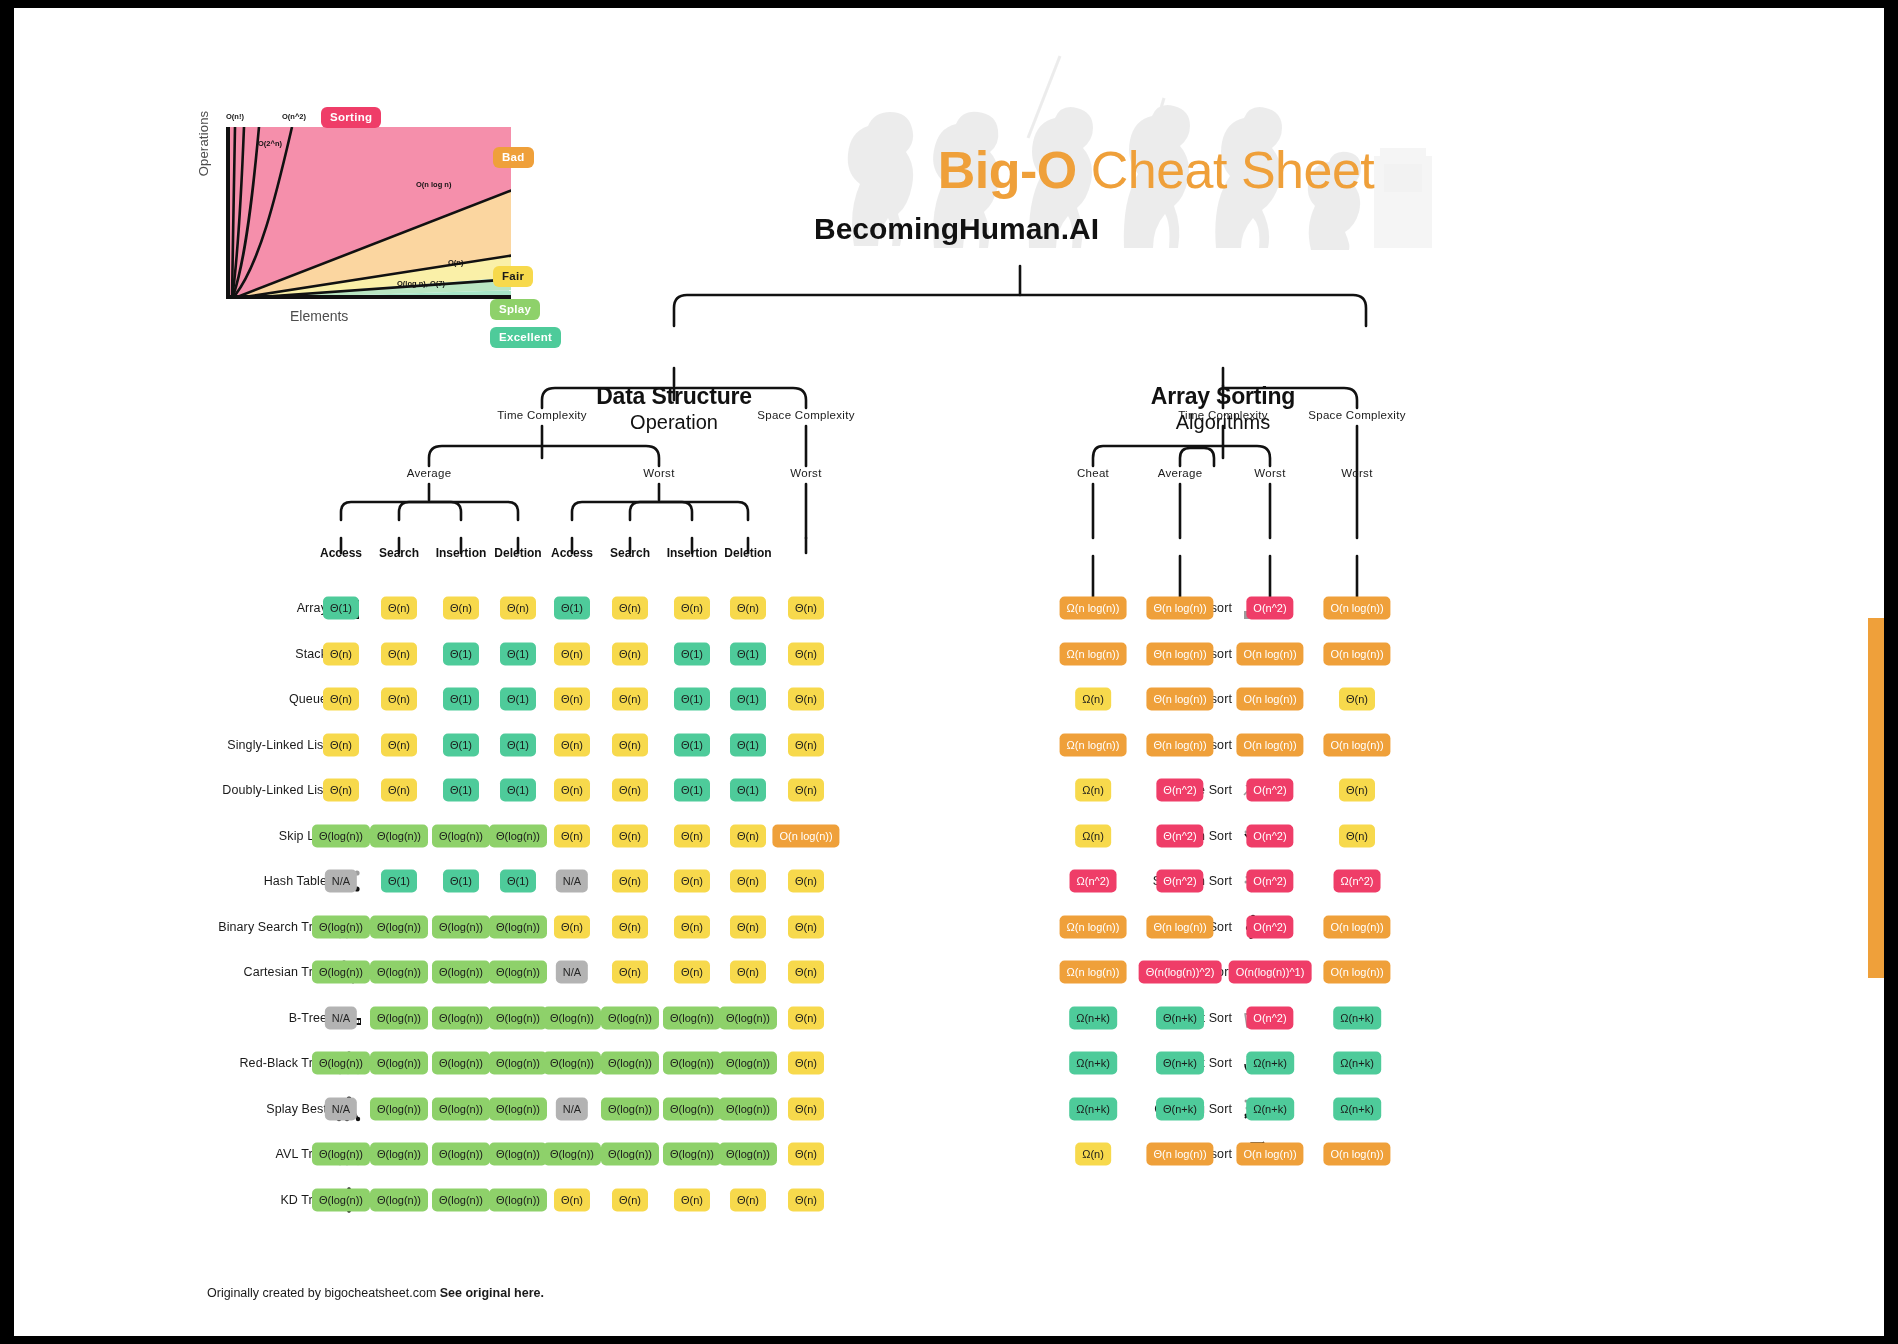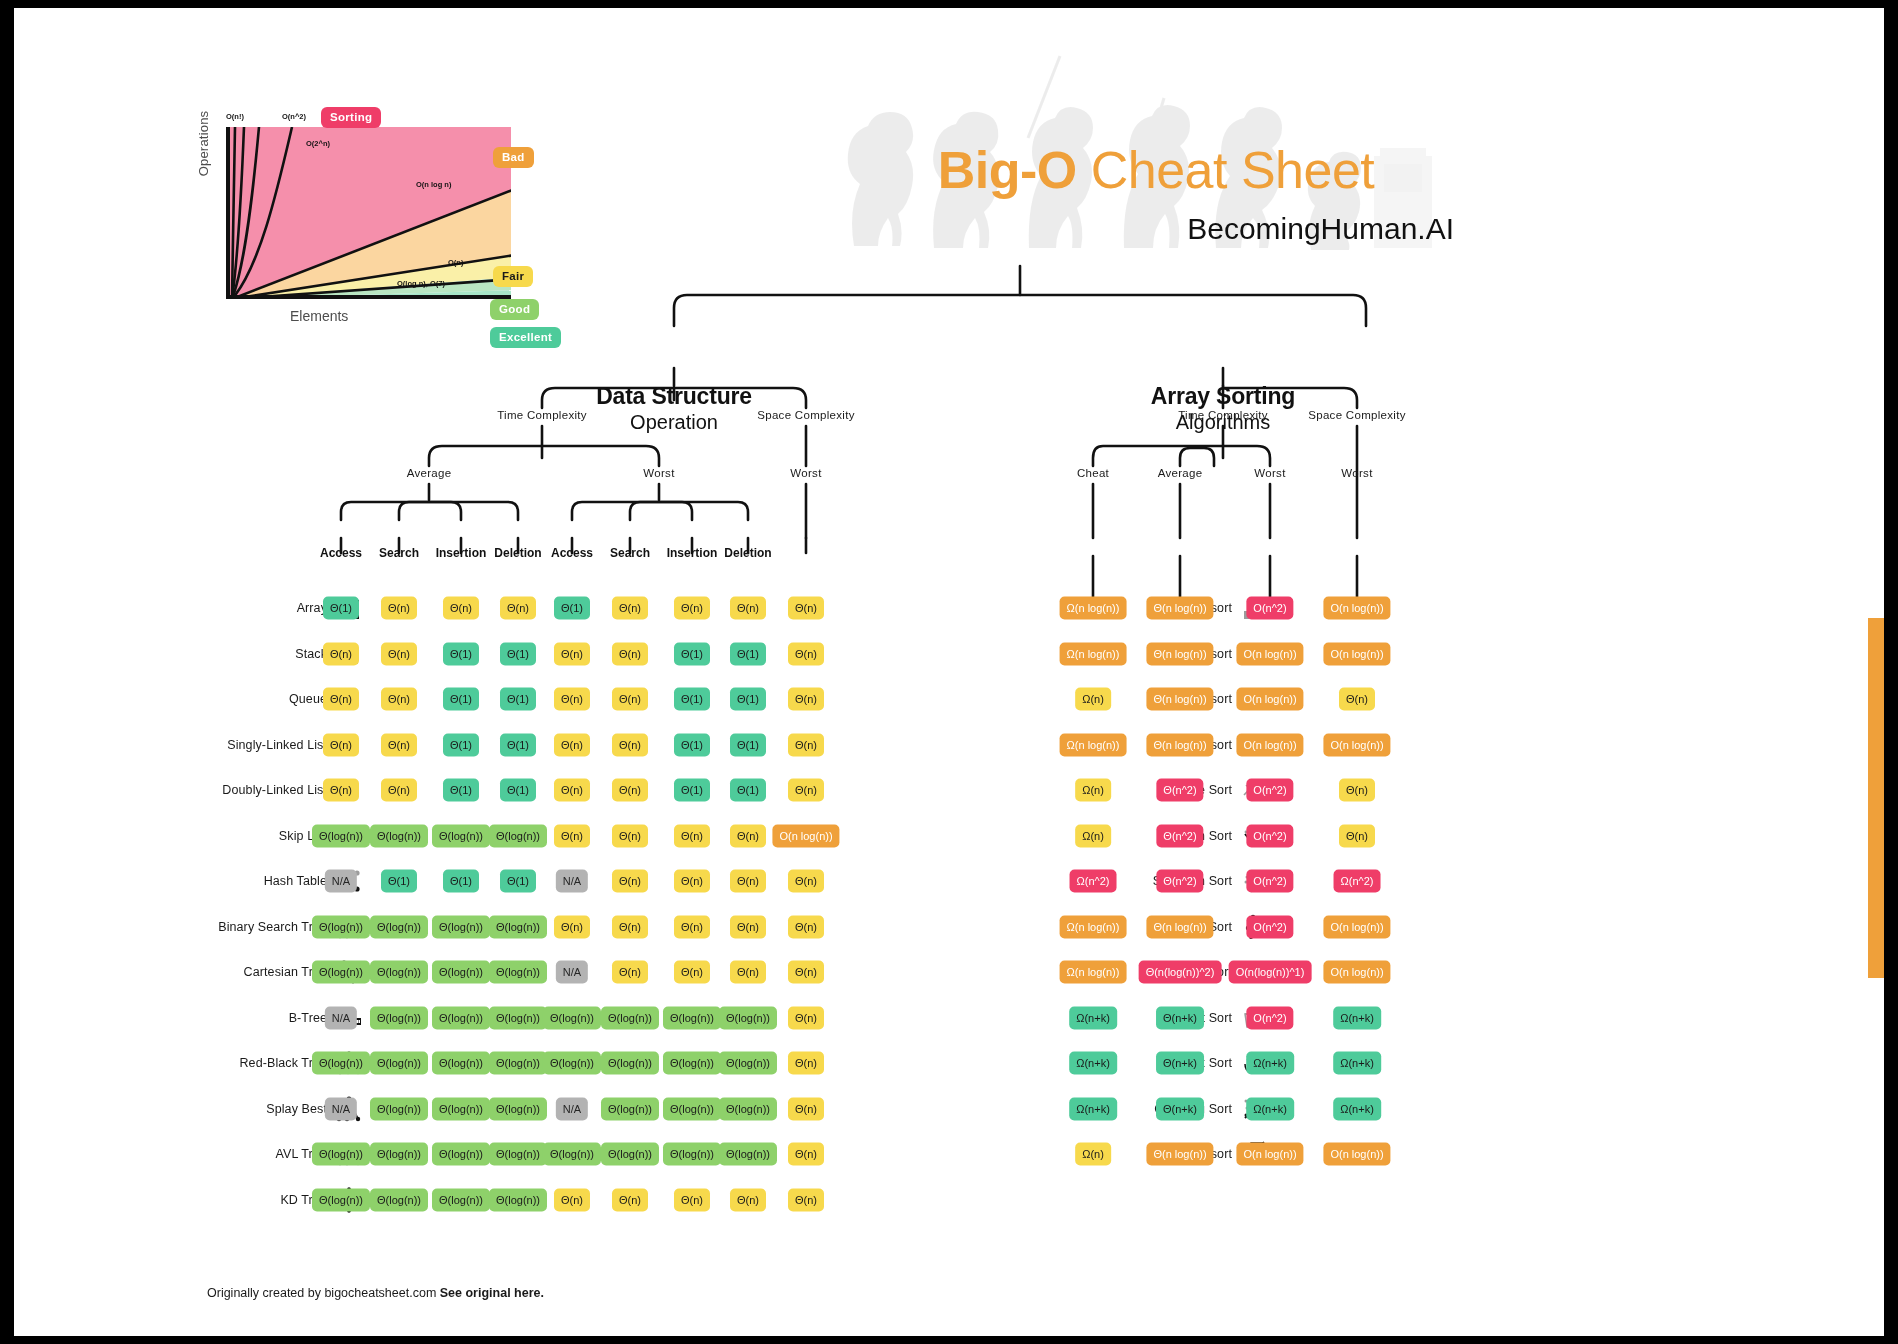--- a/index.html
+++ b/index.html
@@ -63,21 +63,21 @@
   .header { position: absolute; left: 800px; top: 28px; width: 640px; height: 230px; }
   .evo { position: absolute; left: 0; top: 0; width: 640px; height: 215px; opacity: .12; }
   .big-title {
     position: absolute; left: 0; top: 108px; width: 640px;
     text-align: center; font-size: 52px; font-weight: 300;
     color: #efa03a; letter-spacing: -0.5px; line-height: 1;
   }
   .big-title b { font-weight: bold; margin-left: 44px; }
   .subtitle {
     position: absolute; left: 0; top: 176px; width: 640px;
-    text-align: right; font-size: 30px; color: #111; font-weight: 400;
+    text-align: left; font-size: 30px; color: #111; font-weight: 700;
   }
 
   
   svg.lines { position: absolute; left: 0; top: 0; width: 1870px; height: 1328px; pointer-events: none; }
 
   
   .sec-title { position: absolute; text-align: center; }
   .sec-title .t1 { font-size: 23px; font-weight: bold; color: #111; letter-spacing: -.2px; }
   .sec-title .t2 { font-size: 20px; font-weight: 300; color: #111; margin-top: 1px; }
 
@@ -206,34 +206,34 @@
             <path d="M2,172 C16,135 24,55 29,0"></path>
             <path d="M2,172 C30,140 48,60 62,0"></path>
             <path d="M2,172 L285,62"></path>
             <path d="M2,172 L285,128"></path>
             <path d="M2,172 L285,152"></path>
           </g>
         </svg>
       </div>
 
       <div class="curve-lbl" style="left:-4px; top:-15px;">O(n!)</div>
-      <div class="curve-lbl" style="left:28px; top:12px;margin-left:48px;">O(2^n)</div>
+      <div class="curve-lbl" style="left:28px; top:12px;">O(2^n)</div>
       <div class="curve-lbl" style="left:52px; top:-15px;">O(n^2)</div>
       <div class="curve-lbl" style="left:186px; top:53px;">O(n log n)</div>
       <div class="curve-lbl" style="left:218px; top:131px;">O(n)</div>
       <div class="curve-lbl" style="left:167px; top:152px;">O(log n), O(7)</div>
     </div>
 
     <div class="axis-y-label">Operations</div>
     <div class="axis-x-label">Elements</div>
 
     <div class="legend-pill" style="left:117px; top:37px; background:#ef3d68;">Sorting</div>
     <div class="legend-pill" style="left:289px; top:77px; background:#efa03a;">Bad</div>
     <div class="legend-pill" style="left:289px; top:196px; background:#f7d94c; color:#1a1a1a;">Fair</div>
-    <div class="legend-pill" style="left:286px; top:229px; background:#8ed16a;">Good</div>
+    <div class="legend-pill" style="left:286px; top:229px; background:#8ed16a;">Splay</div>
     <div class="legend-pill" style="left:286px; top:257px; background:#4ecb9a;">Excellent</div>
   </div>
 
   <div class="header">
     <svg class="evo" viewBox="0 0 640 215">
       <g fill="#6b6b6b">
         <path d="M40 210 q-6-35 6-62 q-14-10-12-30 q2-22 20-28 q6-14 22-14 q18 0 22 16 q4 14-6 24 q10 14 6 34 q-4 20-14 28 q6 16 2 32 l-8 0 q2-18-4-28 q-10 14-10 28z"></path>
         <path d="M120 212 q-4-40 10-66 q-14-12-10-32 q4-22 22-26 q6-14 22-12 q18 2 20 18 q2 14-8 22 q12 14 8 34 q-4 18-14 26 q8 18 4 36 l-9 0 q2-20-4-30 q-12 14-12 30z"></path>
         <path d="M215 212 q-2-46 12-72 q-12-14-8-34 q4-20 22-24 q6-14 22-10 q16 4 16 20 q0 12-10 20 q12 14 8 34 q-4 18-14 26 q8 20 4 40 l-9 0 q2-22-4-32 q-12 14-12 32z"></path>
         <path d="M310 212 q-2-48 14-74 q-12-14-8-34 q4-20 22-24 q6-14 22-10 q16 4 16 20 q0 12-10 20 q12 14 8 34 q-4 18-14 26 q8 20 4 42 l-9 0 q2-24-4-34 q-12 14-12 34z"></path>

